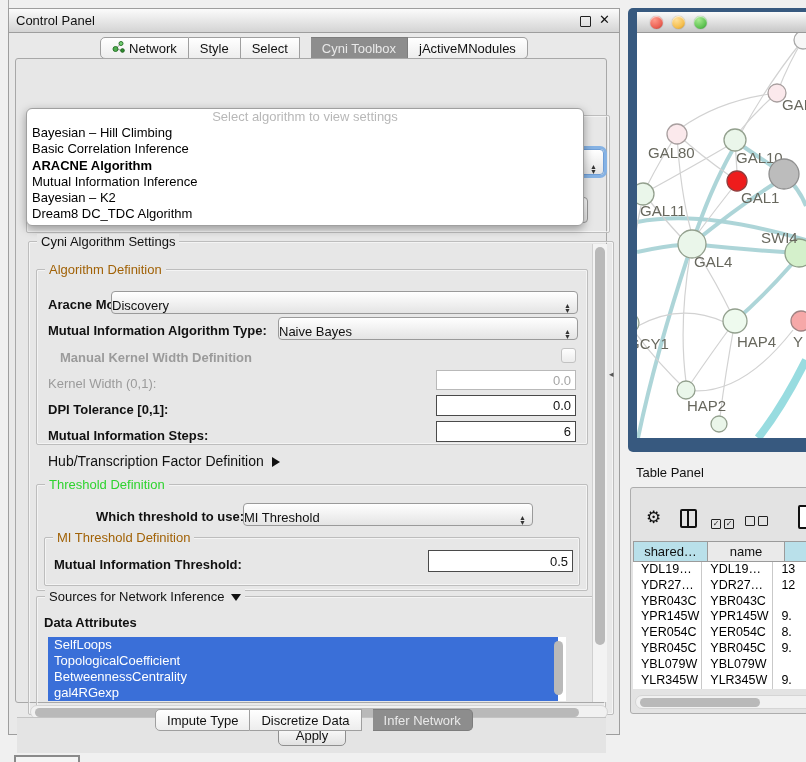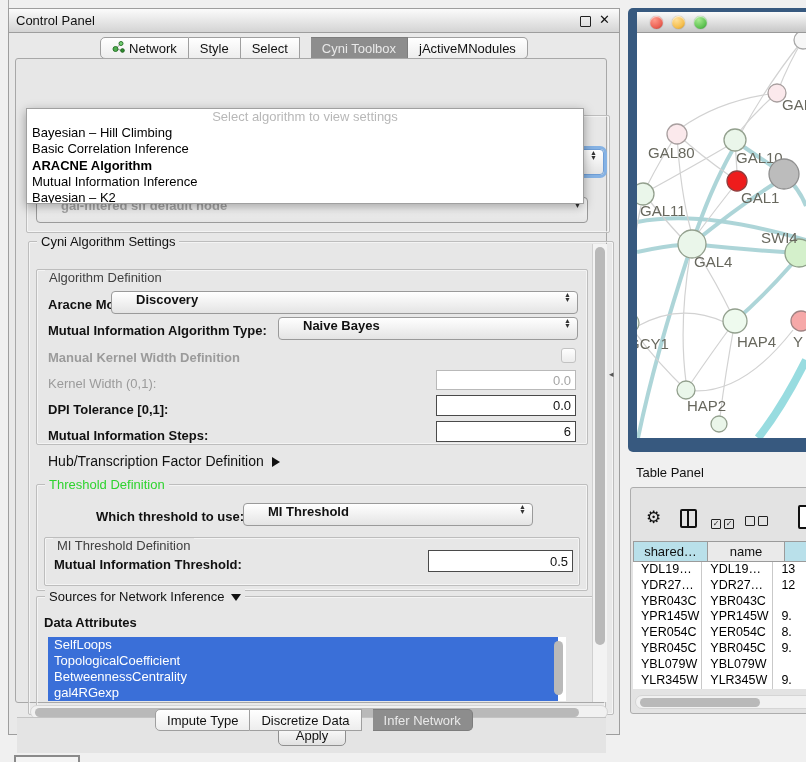--- a/index.html
+++ b/index.html
@@ -21,34 +21,34 @@
        border:1px solid #9f9f9f;border-left:none;display:flex;align-items:center;gap:4px;box-sizing:border-box;}
   .tab:first-child{border-left:1px solid #9f9f9f;border-radius:5px 0 0 5px;}
   .tab:last-child{border-radius:0 5px 5px 0;}
   .tab.sel{background:#8d8d8d;color:#e9e9e9;border-color:#7d7d7d;margin-left:11px;}
   
   .cp-content{position:absolute;left:6px;top:49px;width:592px;height:645px;background:#e7e7e7;
               border:1px solid #a8a8a8;border-radius:3px;box-sizing:border-box;}
   
   .grp{position:absolute;border:1px solid #bdbdbd;border-radius:2px;box-shadow:inset 0 0 0 1px rgba(255,255,255,.55);}
   .legend{position:absolute;top:-8px;left:8px;background:#e7e7e7;padding:0 4px;font-size:13px;color:#111;white-space:nowrap;}
-  .legend.blue{color:#404040;margin-top:8px;}
+  .legend.blue{color:#a16207;}
   .legend.green{color:#2fd32f;}
   .lbl{position:absolute;font-size:13px;font-weight:bold;color:#111;white-space:nowrap;}
   .lbl.dis{color:#9b9b9b;}
   .combo{position:absolute;background:linear-gradient(#ffffff,#e4e4e4);border:1px solid #9a9a9a;border-radius:4px;
-         font-size:13px;color:#111;display:flex;align-items:flex-start;padding-left:24px;box-sizing:border-box;font-weight:bold;}
+         font-size:13px;color:#111;display:flex;align-items:flex-end;padding-left:0;box-sizing:border-box;}
   .combo .arr{margin-left:auto;margin-right:6px;display:flex;flex-direction:column;line-height:5px;font-size:7px;color:#333;}
   .field{position:absolute;background:#fff;border:1px solid #4a4a4a;font-size:13px;color:#111;text-align:right;
          padding:0 4px;box-sizing:border-box;font-family:"Liberation Sans",sans-serif;}
   .field.dis{border:1px solid #b9b9b9;color:#a5a5a5;}
   .chk{position:absolute;width:13px;height:13px;border:1px solid #c2c2c2;border-radius:3px;background:linear-gradient(#fefefe,#ececec);}
   
-  .dd{position:absolute;left:10px;top:49px;width:558px;height:96px;background:#fff;border:1px solid #a0a0a0;
-      border-radius:0;box-shadow:0 3px 10px rgba(0,0,0,.35);box-sizing:border-box;overflow:hidden;}
+  .dd{position:absolute;left:10px;top:49px;width:558px;height:118px;background:#fff;border:1px solid #a0a0a0;
+      border-radius:6px;box-shadow:0 3px 10px rgba(0,0,0,.35);box-sizing:border-box;overflow:hidden;}
   .dd-ph{text-align:center;color:#b8b8b8;font-size:13px;height:16px;line-height:16px;}
   .dd-item{font-size:13px;color:#000;height:16.3px;line-height:16.3px;padding-left:5px;white-space:nowrap;}
   .dd-item.bold{font-weight:bold;}
   
   .attr-list{position:absolute;background:#fff;overflow:hidden;}
   .attr-item{background:#3a6fd8;color:#fff;font-size:13px;height:16px;line-height:16px;padding-left:6px;
              width:504px;white-space:nowrap;}
   .vthumb{position:absolute;background:#b9b9b9;border-radius:6px;}
   .vtrack{position:absolute;background:#f3f3f3;border-left:1px solid #d0d0d0;}
   .hscroll{position:absolute;background:#f1f1f1;border:1px solid #d5d5d5;border-radius:8px;box-sizing:border-box;}
@@ -169,21 +169,21 @@
           </span>
       </div>
       <span class="lbl" style="left:32px;top:264px;">Mutual Information Algorithm Type:</span>
       <div class="combo" style="left:262px;top:258px;width:300px;height:23px;">
         <span>Naive Bayes</span>
         <span class="arr">
             <span>▲</span>
             <span>▼</span>
           </span>
       </div>
-      <span class="lbl dis" style="left:32px;top:291px;">Manual Kernel Width Definition</span>
+      <span class="lbl dis" style="left:44px;top:291px;">Manual Kernel Width Definition</span>
       <span class="chk" style="left:545px;top:289px;"></span>
       <span class="lbl dis" style="left:32px;top:317px;font-weight:normal;">Kernel Width (0,1):</span>
       <input class="field dis" style="left: 420px; top: 311px; width: 140px; height: 20px;" readonly="" value="0.0">
       <span class="lbl" style="left:32px;top:343px;">DPI Tolerance [0,1]:</span>
       <input class="field" style="left: 420px; top: 336px; width: 140px; height: 21px;" readonly="" value="0.0">
       <span class="lbl" style="left:32px;top:369px;">Mutual Information Steps:</span>
       <input class="field" style="left: 420px; top: 362px; width: 140px; height: 21px;" readonly="" value="6">
 
       <span class="lbl" style="left:32px;top:394px;font-weight:normal;font-size:14px;">
         <span>Hub/Transcription Factor Definition</span><span class="hub-arrow"></span>

